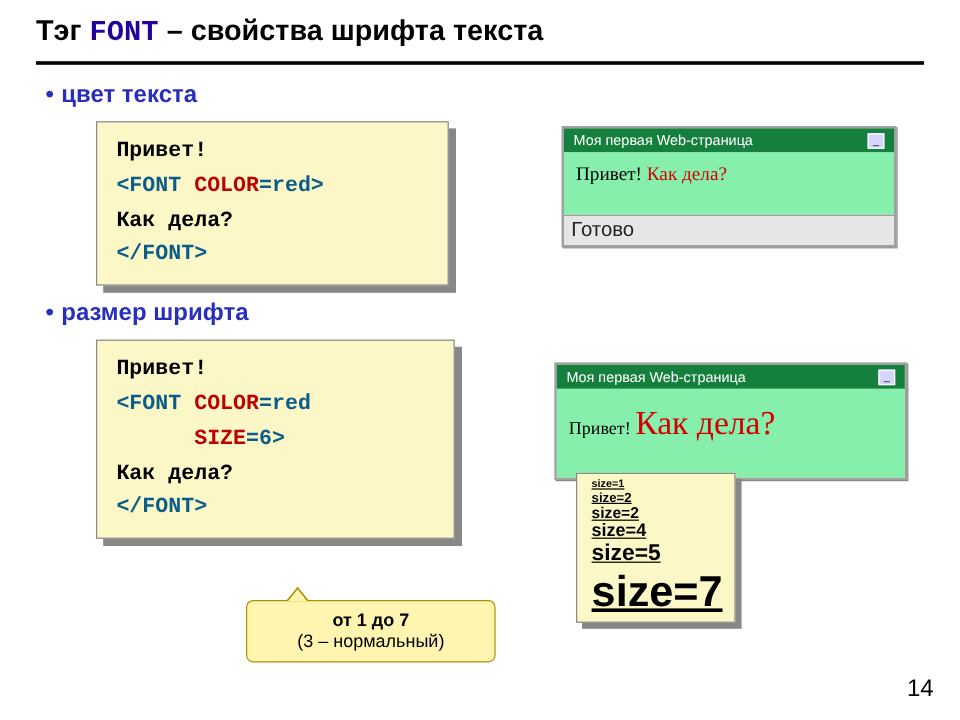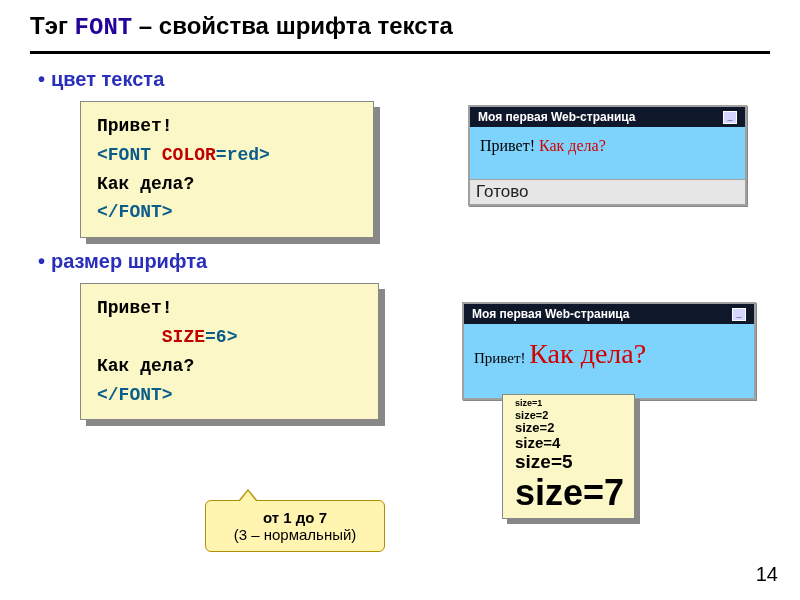--- a/index.html
+++ b/index.html
@@ -72,45 +72,45 @@
   .browser {
     position: absolute;
     width: 275px;
     border: 2px solid #a0a0a0;
     background: #e6e6e6;
     box-shadow: 1px 1px 0 #888;
     font-family: Tahoma, Arial, sans-serif;
     font-size: 12px;
   }
   .browser .titlebar {
-    background: #0f172a;
+    background: #15803d;
     color: #fff;
     padding: 3px 8px;
-    font-weight: bold;
+    font-weight: normal;
     font-size: 12px;
     display: flex;
     align-items: center;
     justify-content: space-between;
   }
   .browser .titlebar .winbtns {
     display: flex;
     gap: 3px;
   }
   .browser .titlebar .winbtn {
     width: 14px; height: 13px;
     background: #d5d5ff;
     border: 1px solid #fff;
     box-sizing: border-box;
     font-size: 9px;
     line-height: 11px;
     text-align: center;
     color: #000;
   }
   .browser .content {
-    background: #7dd3fc;
+    background: #86efac;
     margin: 0;
     padding: 10px 10px 24px 10px;
     font-family: "Times New Roman", serif;
   }
   .browser .statusbar {
     border-top: 1px solid #a0a0a0;
     background: #e6e6e6;
     padding: 2px 6px;
     font-size: 17px;
     color: #222;
@@ -136,21 +136,21 @@
     color: #000;
     line-height: 1.1;
   }
 
   
   .callout {
     position: absolute;
     left: 205px;
     top: 500px;
     z-index: 5;
-    width: 180px;
+    width: 208px;
   }
   .callout-box {
     background: #fff4b0;
     border: 1.5px solid #b09000;
     border-radius: 6px;
     padding: 8px 12px;
     font-family: Arial, sans-serif;
     font-size: 15px;
     text-align: center;
     color: #000;
@@ -223,41 +223,42 @@
 
   
   <div class="bullet" style="margin-top:12px;">
     <span class="dot">•</span><span>размер шрифта</span>
   </div>
 
   <div class="codebox-wrap" style="margin-top:4px;">
     <div class="codebox-shadow"></div>
     <div class="codebox" style="width:265px;">
       <div>Привет!</div>
+      <div><span class="kw-font">&lt;FONT </span><span class="kw-color">COLOR</span><span class="kw-font">=red</span></div>
       <div><span style="white-space:pre;">      </span><span class="kw-size">SIZE</span><span class="kw-font">=6&gt;</span></div>
       <div>Как дела?</div>
       <div><span class="kw-font">&lt;/FONT&gt;</span></div>
     </div>
   </div>
 
   
   <div class="browser" style="top:302px; left:462px; width:290px;">
     <div class="titlebar">
       <span>Моя первая Web-страница</span>
       <span class="winbtns">
         <span class="winbtn">_</span>
       </span>
     </div>
     <div class="content" style="padding:14px 10px 28px 10px;">
       <span style="font-size:15px;">Привет! </span><span style="color:#d40000; font-size:28px;">Как дела?</span>
     </div>
   </div>
 
   
-  <div class="sizebox-wrap" style="top:394px; left:502px;">
+  <div class="sizebox-wrap" style="top:394px; left:480px;text-decoration:underline;">
     <div class="sizebox-shadow"></div>
     <div class="sizebox">
       <div style="font-size:9px;">size=1</div>
       <div style="font-size:11px;">size=2</div>
       <div style="font-size:13px;">size=2</div>
       <div style="font-size:15px;">size=4</div>
       <div style="font-size:19px;">size=5</div>
       <div style="font-size:36px;">size=7</div>
     </div>
   </div>

